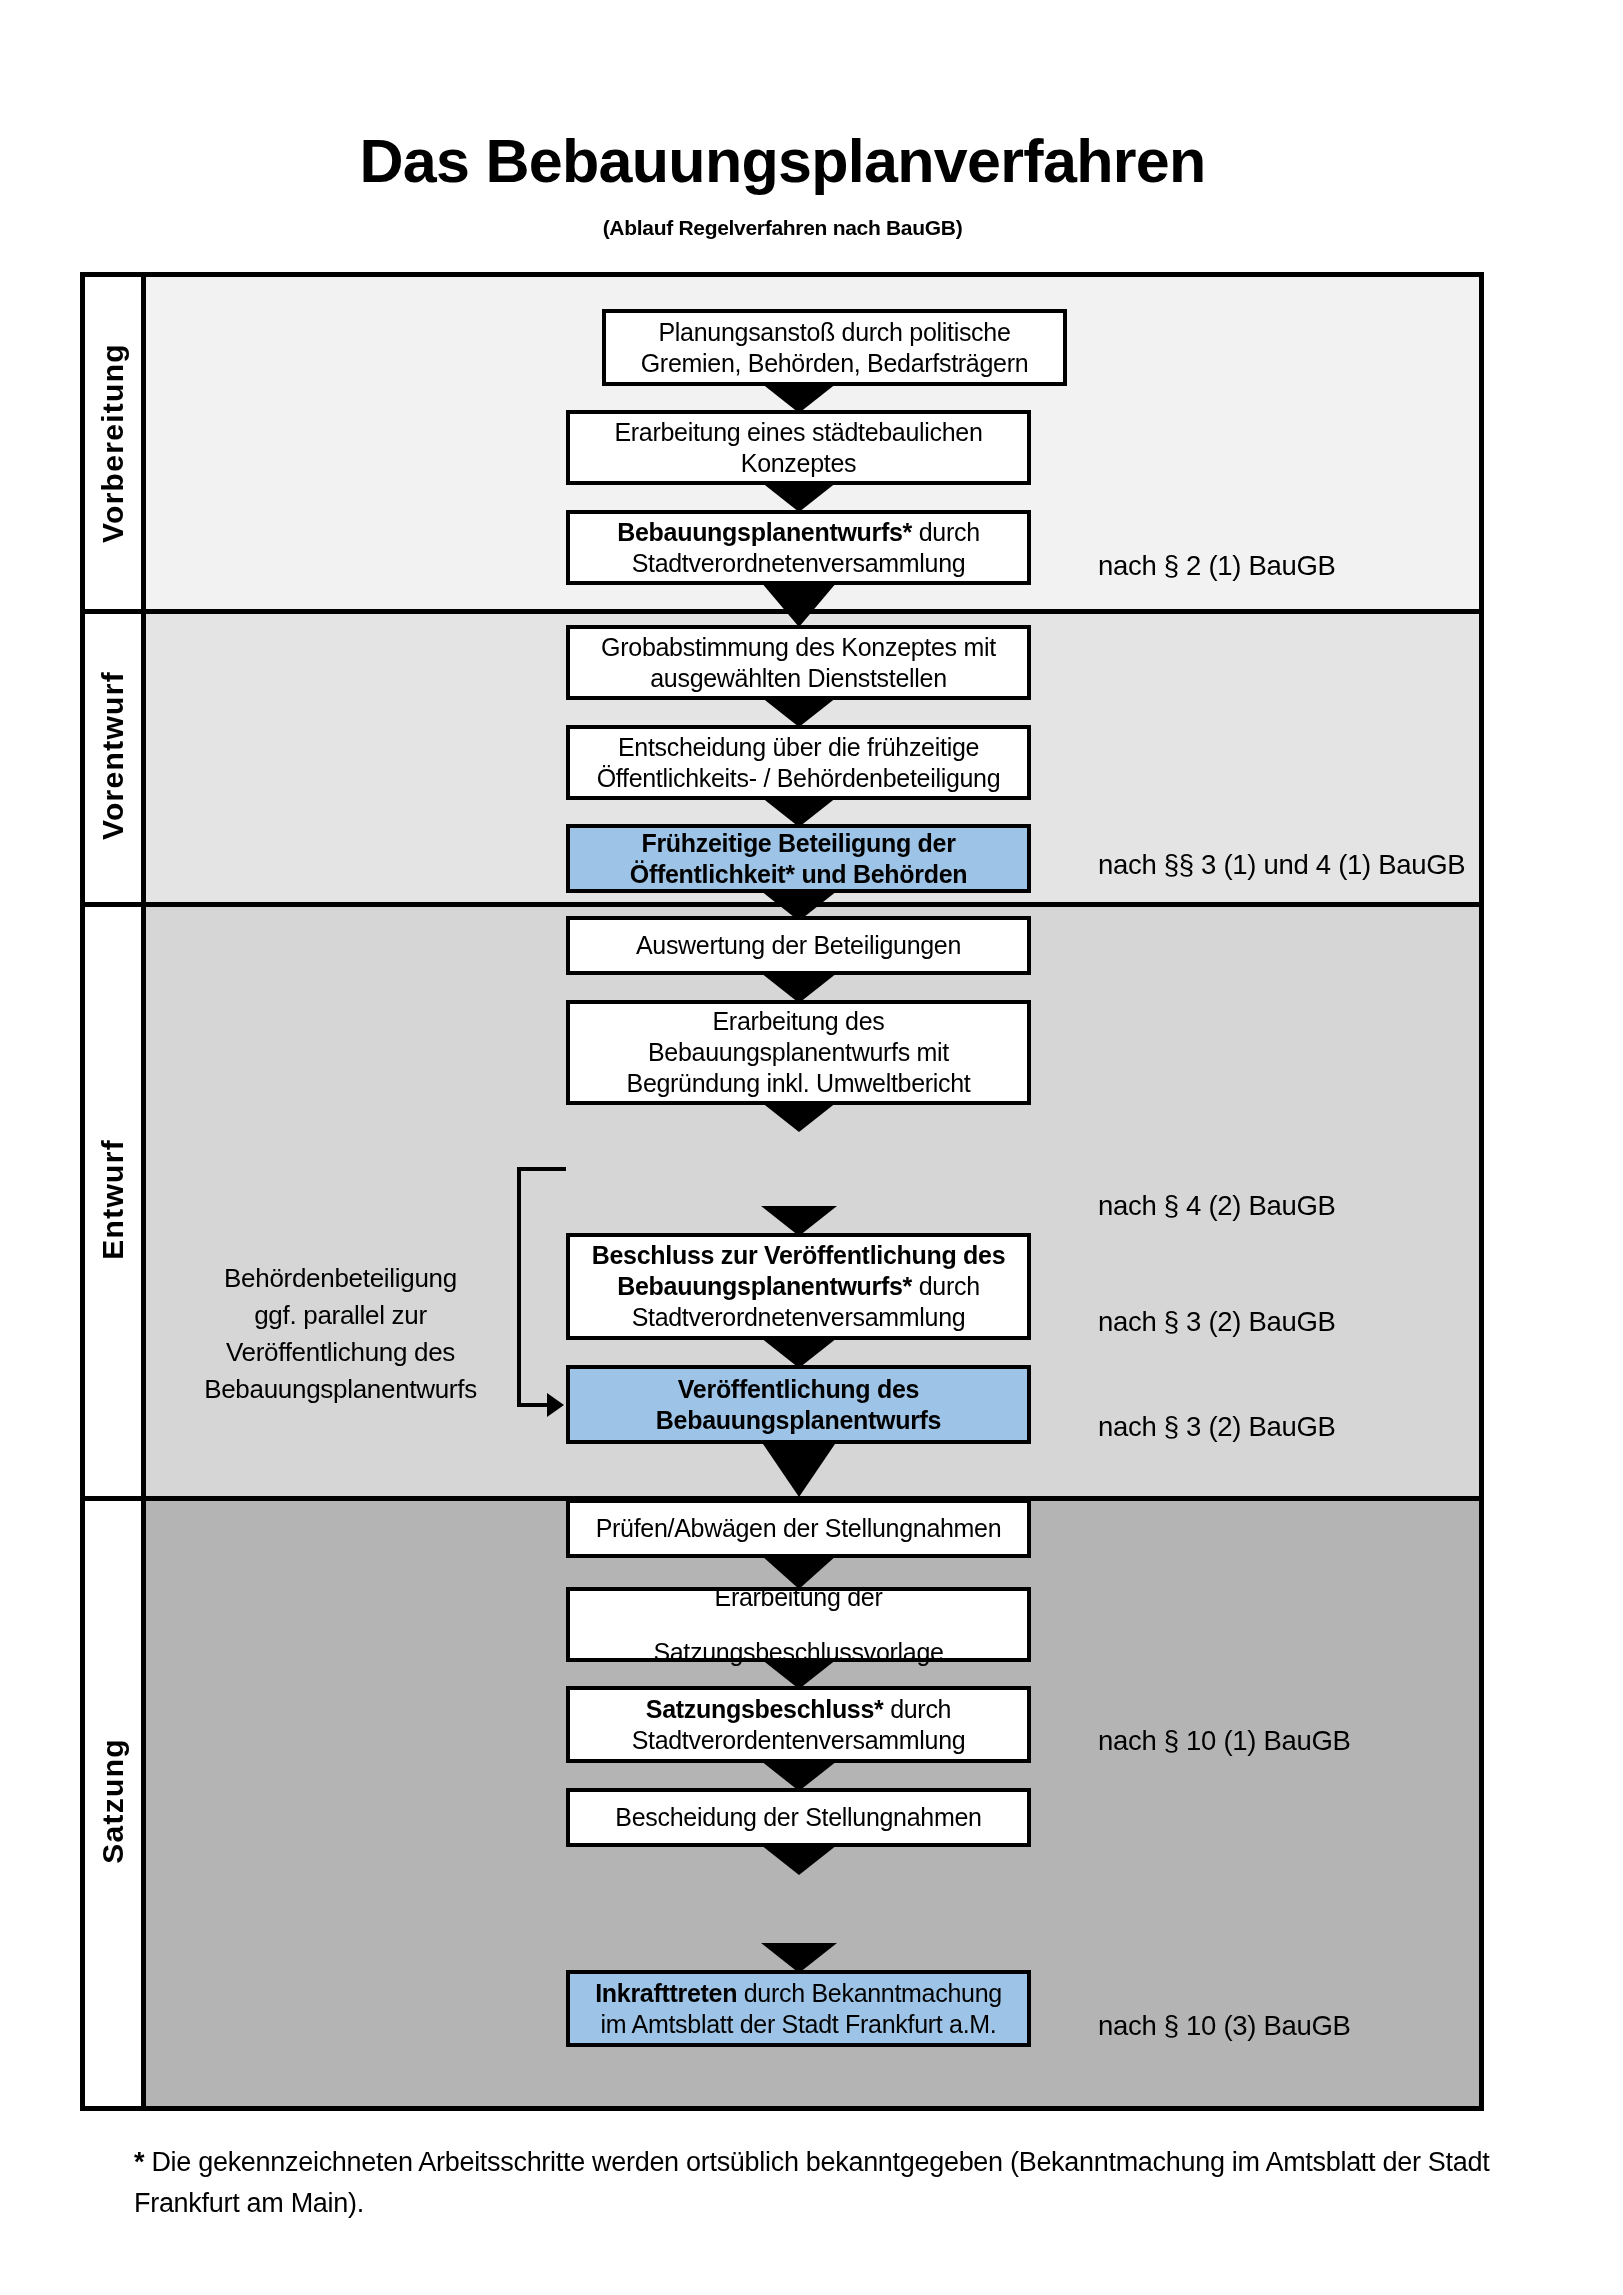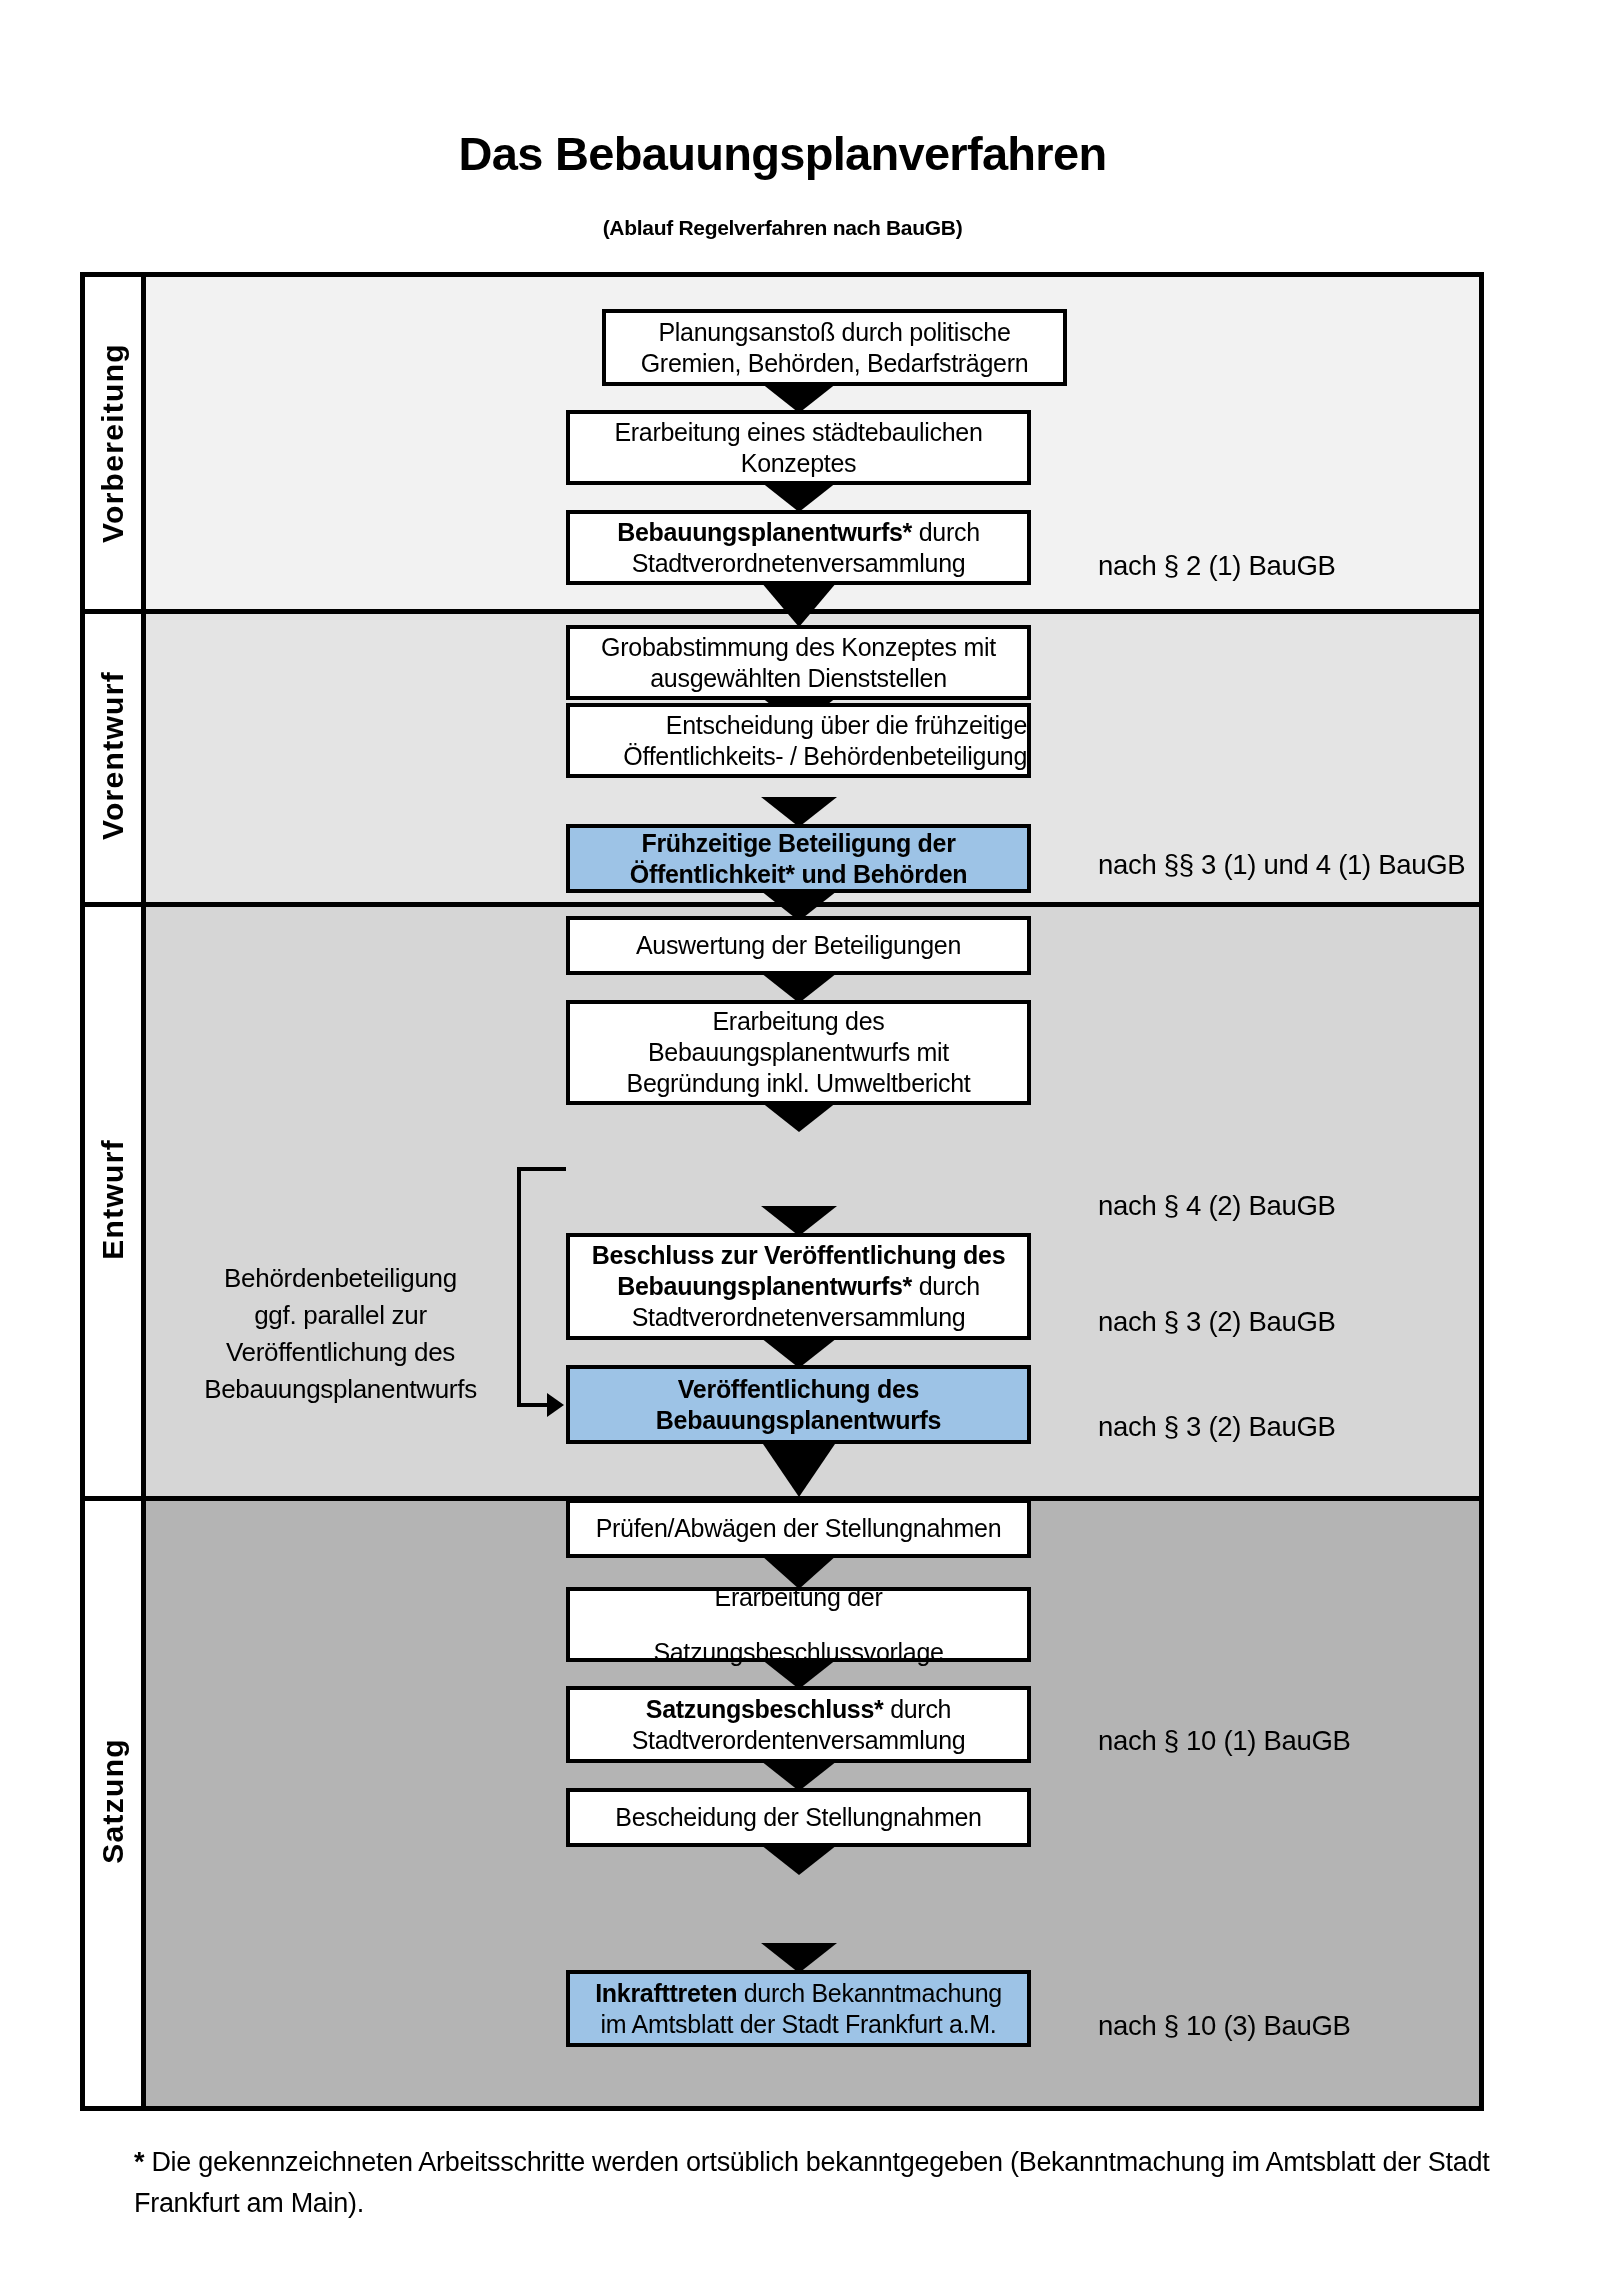--- a/index.html
+++ b/index.html
@@ -3,21 +3,21 @@
 <meta charset="utf-8">
 <style>
   html,body{margin:0;padding:0;background:#888;}
   #page{
     position:relative;width:1623px;height:2295px;background:#ffffff;
     font-family:"Liberation Sans","DejaVu Sans",sans-serif;color:#000;overflow:hidden;
   }
   .abs{position:absolute;}
   
   #title{left:80px;top:126px;width:1405px;text-align:center;
-         font-size:47px;font-weight:bold;letter-spacing:-0.7px;}
+         font-size:61px;font-weight:bold;letter-spacing:-0.7px;}
   #subtitle{left:80px;top:216px;width:1405px;text-align:center;
             font-size:21px;font-weight:bold;letter-spacing:-0.3px;}
   
   #frame{left:80px;top:272px;width:1394px;height:1829px;border:5.2px solid #000;background:#fff;}
   .secbg{left:146px;width:1333px;}
   .sec1{background:#f2f2f2;} .sec2{background:#e4e4e4;}
   .sec3{background:#d6d6d6;} .sec4{background:#b4b4b4;}
   .secline{left:85px;width:1394px;height:4.6px;background:#000;}
   #labeldiv{left:141px;top:277px;width:5.2px;height:1829px;background:#000;}
   .labelcell{left:85px;width:56px;display:flex;align-items:center;justify-content:center;}
@@ -98,21 +98,21 @@
     <span class="bl"><b></b><span>Stadtverordnetenversammlung</span></span>
   </div>
   <div class="abs arr" style="top:582px;border-top-width:45px;"></div>
 
   <div class="abs fbox" style="top:625px;height:75px;">
     <span class="bl"><b></b><span>Grobabstimmung des Konzeptes mit</span></span>
     <span class="bl"><b></b><span>ausgewählten Dienststellen</span></span>
   </div>
   <div class="abs arr" style="top:697px;"></div>
 
-  <div class="abs fbox" style="top:703px;height:75px;align-items:flex-end;">
+  <div class="abs fbox" style="top:725px;height:75px;">
     <span class="bl"><b></b><span>Entscheidung über die frühzeitige</span></span>
     <span class="bl"><b></b><span>Öffentlichkeits- / Behördenbeteiligung</span></span>
   </div>
   <div class="abs arr" style="top:797px;"></div>
 
   <div class="abs fbox blue" style="top:824px;height:69px;">
     <span class="bl"><b>Frühzeitige Beteiligung der</b><span></span></span>
     <span class="bl"><b>Öffentlichkeit* und Behörden</b><span></span></span>
   </div>
   <div class="abs arr" style="top:891px;"></div>

